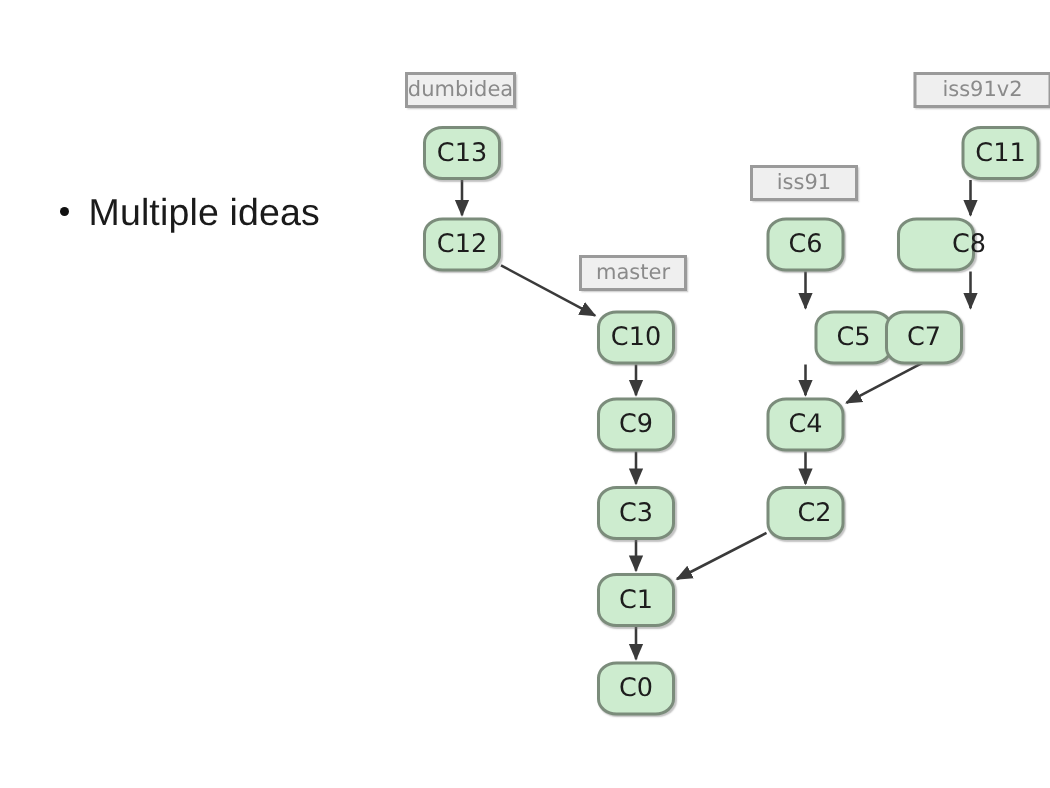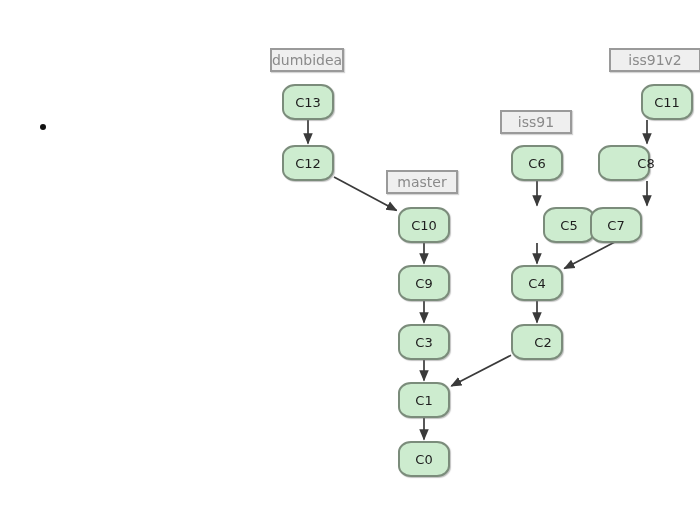--- a/index.html
+++ b/index.html
@@ -66,21 +66,21 @@
     width: 52px;
     height: 36px;
     box-sizing: border-box;
     border: 2px solid #7b8c7b;
     border-radius: 13px / 11px;
     background: #cdeccf;
     display: flex;
     align-items: center;
     justify-content: center;
     font-family: "DejaVu Sans", sans-serif;
-    font-size: 13px;
+    font-size: 17px;
     color: #1d1d1d;
     box-shadow: 1px 1px 1px rgba(120,120,120,0.45);
   }
 
   
   .branch-label {
     position: absolute;
     height: 24px;
     box-sizing: border-box;
     border: 2px solid #9a9a9a;
@@ -96,20 +96,21 @@
     white-space: nowrap;
   }
 </style>
 </head>
 <body>
 
 <div id="slide">
 
   <div id="bullet-block">
     <span id="bullet-dot"></span>
+    <span id="bullet-text">Multiple ideas</span>
   </div>
 
   <div id="graph">
     <svg id="edge-layer" viewBox="0 0 700 525">
       <defs>
         <marker id="arrowhead" markerWidth="7" markerHeight="7" refX="6" refY="3.2" orient="auto" markerUnits="strokeWidth">
           <path d="M0,0.4 L6.6,3.2 L0,6 z" fill="#3a3a3a"></path>
         </marker>
       </defs>
       <g id="edges-group" stroke="#3a3a3a" stroke-width="1.7" fill="none">

